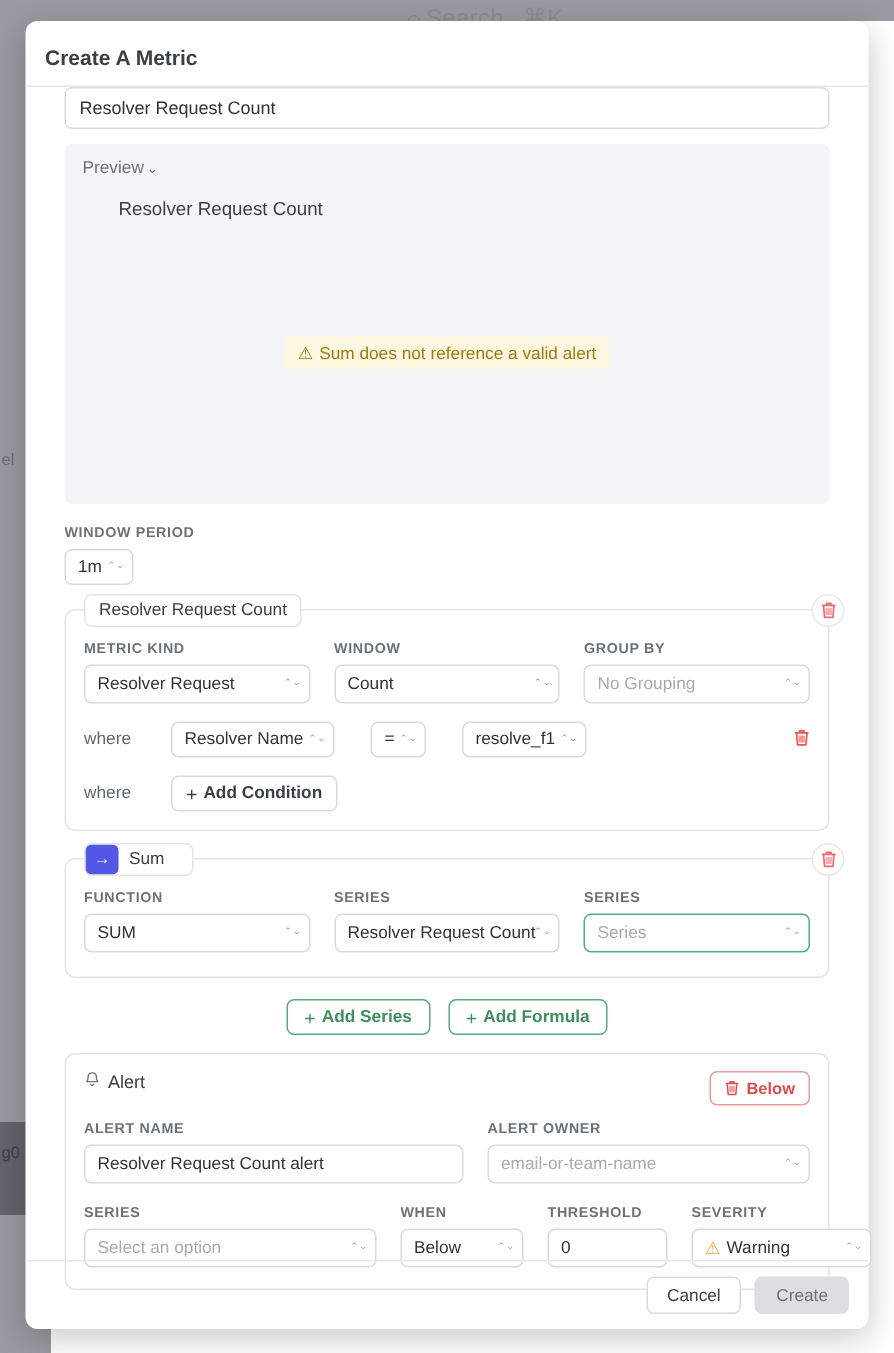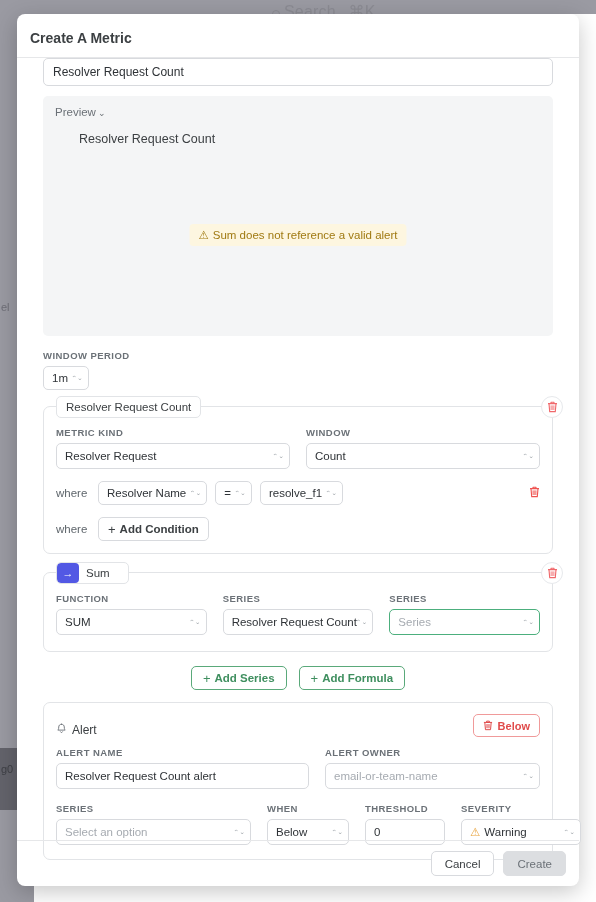--- a/index.html
+++ b/index.html
@@ -121,41 +121,41 @@
   .trash-btn {
     position:absolute; right:-11px; top:-11px;
     width:22px; height:22px; border-radius:50%; background:#fff;
     border:1px solid #e7e9ec;
     display:flex; align-items:center; justify-content:center;
     cursor:pointer;
   }
   .row3 { display:flex; gap:16px; }
   .col { flex:1; min-width:0; }
 
-  .whererow { display:flex; align-items:center; gap:8px; margin-top:12px; }
+  .whererow { display:flex; align-items:center; gap:24px; margin-top:12px; }
   .whereword { font-size:11.5px; color:#5f666c; width:34px; }
   .add-cond {
     display:inline-flex; align-items:center; height:24px;
     border:1px solid #d8dade; border-radius:5px; background:#fff;
     font-size:11.5px; font-weight:bold; color:#3c4043;
     padding:0 9px; cursor:pointer;
   }
   .add-cond .p { font-weight:normal; font-size:13px; margin-right:4px; }
   .trash-inline { margin-left:auto; cursor:pointer; }
 
   .addrow { display:flex; justify-content:center; gap:12px; margin-top:14px; }
   .btn-green {
     display:inline-flex; align-items:center; height:24px;
     border:1px solid #5aa97a; border-radius:5px; background:#fff;
     color:#3f8f5f; font-size:11.5px; font-weight:bold;
     padding:0 11px; cursor:pointer;
   }
   .btn-green .p { font-weight:normal; font-size:13px; margin-right:4px; }
 
-  .alert-head { display:flex; align-items:flex-end; }
+  .alert-head { display:flex; align-items:flex-start; }
   .alert-title { font-size:12px; color:#3c4043; }
   .alert-title .bell { margin-right:5px; }
   .btn-remove {
     margin-left:auto; display:inline-flex; align-items:center;
     height:23px; border:1px solid #f09a9a; border-radius:5px;
     background:#fff; color:#e04b4b; font-size:11px; font-weight:bold;
     padding:0 9px; cursor:pointer;
   }
   .btn-remove .ti { margin-right:5px; }
 
@@ -248,20 +248,26 @@
           <div class="sel block">
             <span>Resolver Request</span>
           </div>
         </div>
         <div class="col">
           <div class="fieldlabel" style="margin-top:4px;">WINDOW</div>
           <div class="sel block">
             <span>Count</span>
           </div>
         </div>
+        <div class="col">
+          <div class="fieldlabel" style="margin-top:4px;">GROUP BY</div>
+          <div class="sel block ph">
+            <span>No Grouping</span>
+          </div>
+        </div>
       </div>
 
       <div class="whererow">
         <span class="whereword">where</span>
         <div class="sel">
           <span>Resolver Name</span>
         </div>
         <div class="sel">
           <span>=</span>
         </div>

